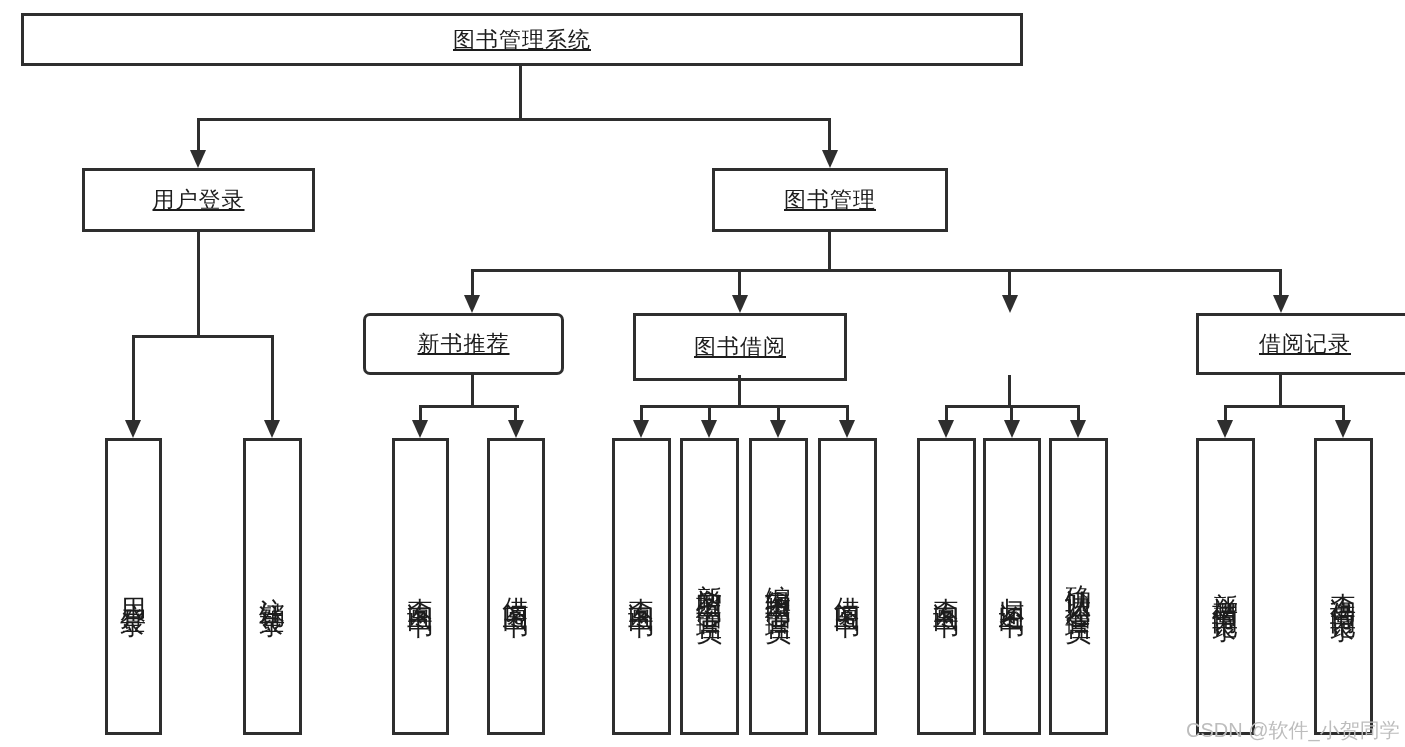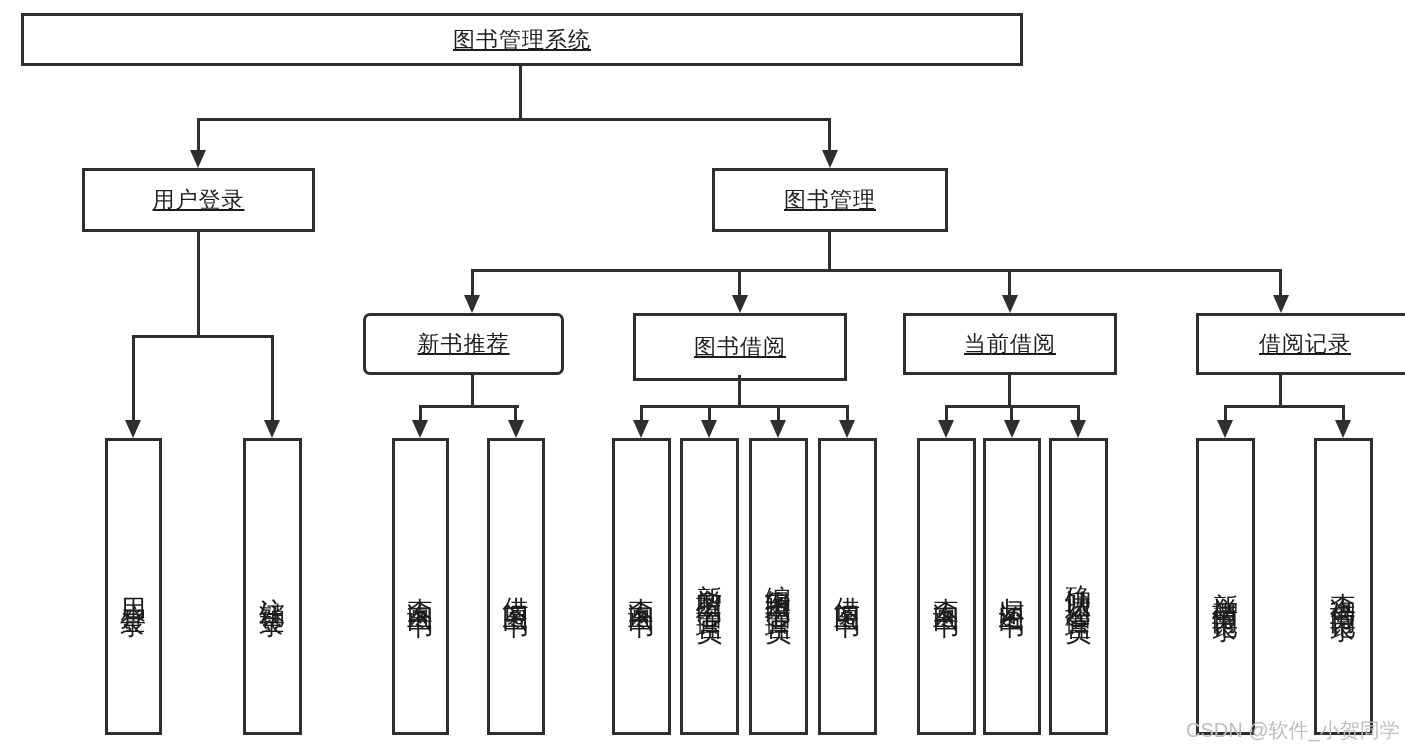--- a/index.html
+++ b/index.html
@@ -93,23 +93,20 @@
     <div class="vline" style="left:1279px;top:269px;height:26px;"></div>
     <div class="arrow" style="left:1273px;top:295px;"></div>
   </div>
 
   <div class="box" style="left:363px;top:313px;width:201px;height:62px;border-radius:7px;">
     <span class="hlabel">新书推荐</span>
   </div>
   <div class="box" style="left:633px;top:313px;width:214px;height:68px;">
     <span class="hlabel">图书借阅</span>
   </div>
-  <div class="box" style="left:903px;top:313px;width:214px;height:62px;">
-    <span class="hlabel">当前借阅</span>
-  </div>
   <div class="box" style="left:1172px;top:313px;width:218px;height:62px;margin-left:24px;">
     <span class="hlabel">借阅记录</span>
   </div>
 
   <div>
     <div class="vline" style="left:471px;top:375px;height:30px;"></div>
     <div class="hline" style="left:419px;top:405px;width:100px;"></div>
     <div class="vline" style="left:419px;top:405px;height:15px;"></div>
     <div class="arrow" style="left:412px;top:420px;"></div>
     <div class="vline" style="left:514px;top:405px;height:15px;"></div>

